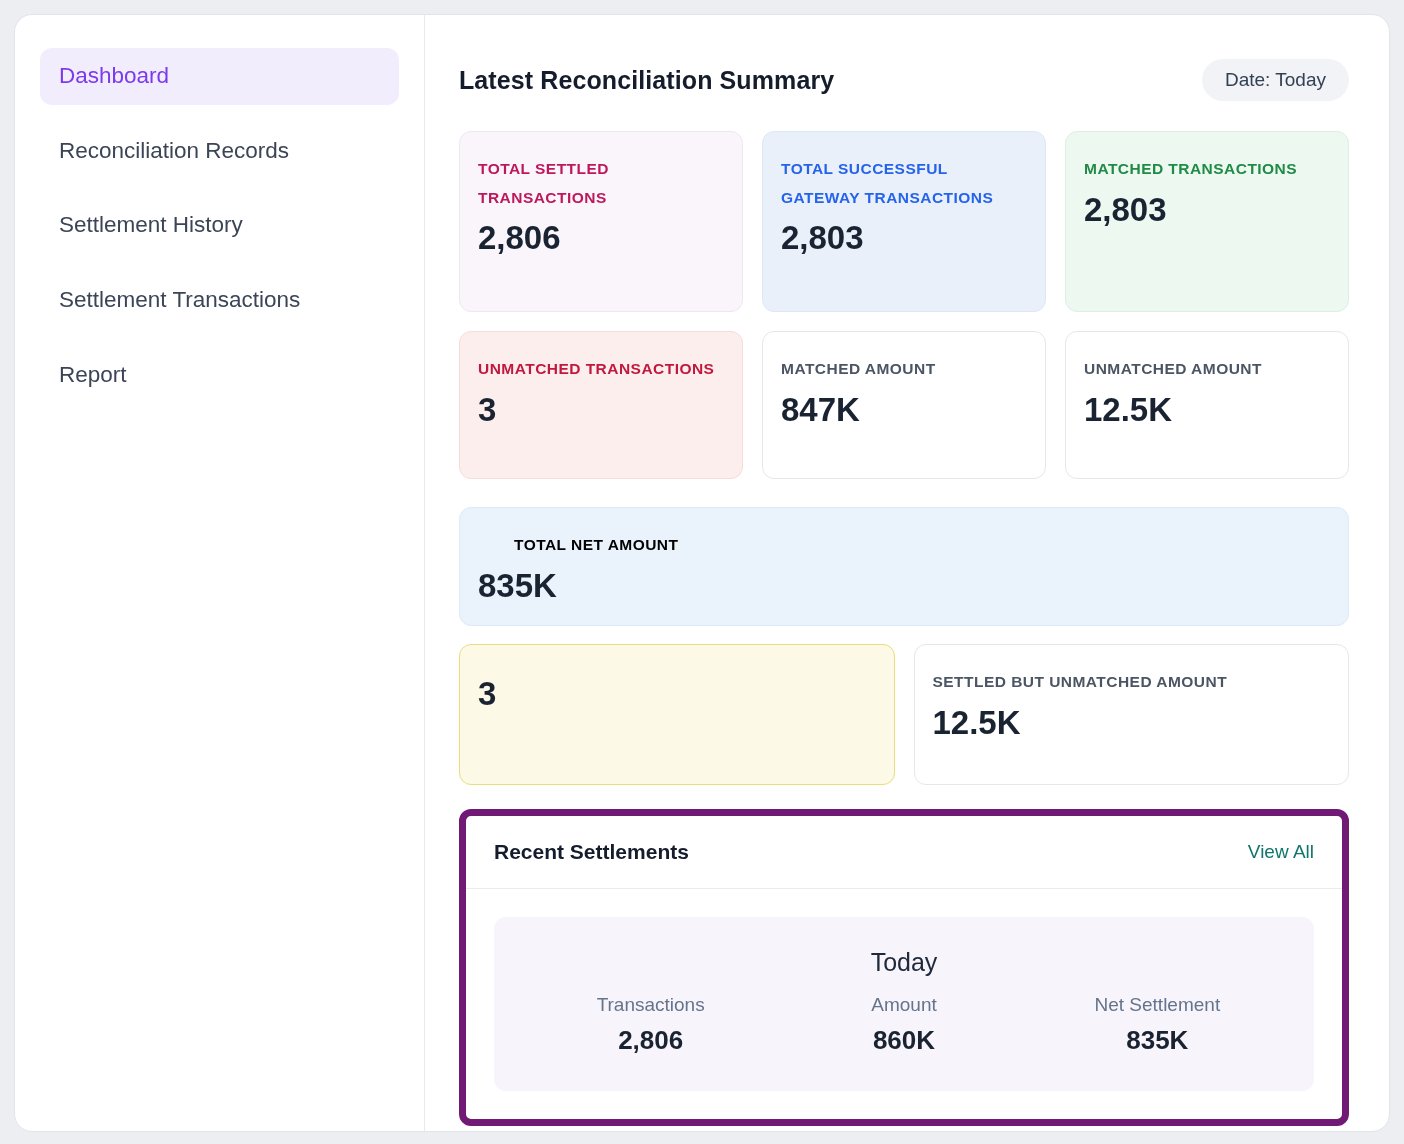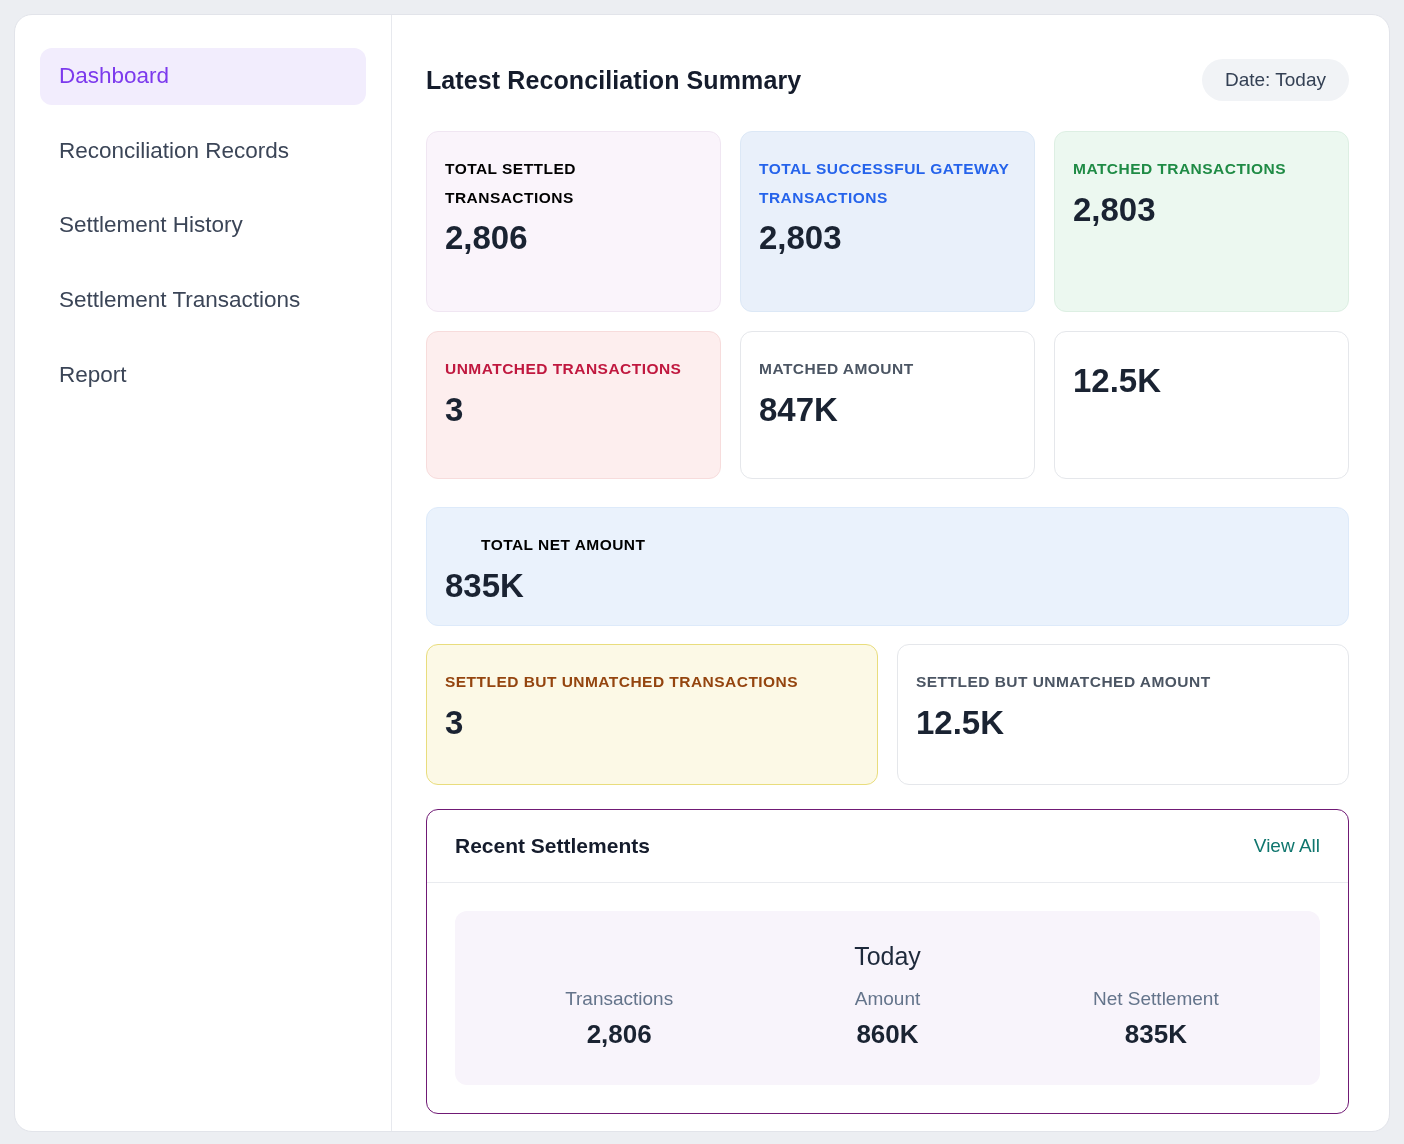--- a/index.html
+++ b/index.html
@@ -2,21 +2,21 @@
 <html><head>
 <meta charset="utf-8">
 <style>
   * { margin:0; padding:0; box-sizing:border-box; }
   html,body { background:#eceef2; font-family:"Liberation Sans", sans-serif; }
   .page { position:relative; width:1404px; height:1144px; background:#eceef2; overflow:hidden; }
   .app-card { position:absolute; left:14px; top:14px; width:1376px; height:1118px;
     background:#ffffff; border:1px solid #e2e4ea; border-radius:18px; display:flex; overflow:hidden; }
 
   
-  .sidebar { width:377px; flex-shrink:0; border-right:1px solid #e7e9ee; padding:33px 25px; }
+  .sidebar { width:410px; flex-shrink:0; border-right:1px solid #e7e9ee; padding:33px 25px; }
   .nav-item { font-size:22.5px; line-height:1.72; color:#3b4557; padding:9px 19px;
     margin-bottom:18px; border-radius:12px; cursor:pointer; }
   .nav-item.active { background:#f2edfd; color:#7c3aed; font-weight:500; }
 
   
   .main { flex:1; padding:44px 40px 10px 34px; }
   .main-header { display:flex; justify-content:space-between; align-items:center; margin-bottom:30px; }
   .page-title { font-size:25px; font-weight:700; color:#151c2c; letter-spacing:.1px; }
   .date-badge { background:#f1f3f6; color:#344054; font-size:19px; padding:10px 23px; border-radius:24px; }
 
@@ -24,30 +24,30 @@
   .grid3 { display:grid; grid-template-columns:repeat(3,1fr); gap:19px; margin-bottom:19px; }
   .grid2 { display:grid; grid-template-columns:1fr 1fr; gap:19px; }
   .card { border-radius:12px; padding:23px 18px; border:1px solid transparent; }
   .card .label { font-size:15.5px; font-weight:700; letter-spacing:.03em; line-height:1.85; }
   .card .value { font-size:33px; font-weight:700; color:#1a2332; margin-top:8px; line-height:1.1; }
   .h-lg { height:181px; }
   .h-md { height:148px; }
   .net-card { height:119px; margin:28px 0 18px; }
   .grid2 .card { height:141px; }
 
-  .t-purple { background:#faf4fb; border-color:#f0e6f2; } .t-purple .label { color:#000000; }
+  .t-purple { background:#faf4fb; border-color:#f0e6f2; } .t-purple .label { color:#be185d; }
   .t-blue   { background:#e9f0fa; border-color:#dce8f6; } .t-blue .label   { color:#2563eb; }
   .t-green  { background:#ecf8f0; border-color:#ddefe3; } .t-green .label  { color:#1f8b45; }
   .t-red    { background:#fdeeee; border-color:#f7dcdc; } .t-red .label    { color:#c0183f; }
   .t-plain  { background:#ffffff; border-color:#e5e7eb; } .t-plain .label  { color:#4b5563; }
   .t-net    { background:#eaf2fc; border-color:#ddeafa; } .t-net .label    { color:#000000;margin-left:36px; }
   .t-yellow { background:#fcf9e6; border-color:#e9dd7d; } .t-yellow .label { color:#94450f; }
 
   
-  .recent { margin-top:24px; background:#fff; border:1px solid #701a75; border-radius:12px; }
+  .recent { margin-top:24px; background:#fff; border:7px solid #701a75; border-radius:12px; }
   .recent-header { display:flex; justify-content:space-between; align-items:center;
     padding:24px 28px; border-bottom:1px solid #e9ebef; }
   .recent-title { font-size:21px; font-weight:700; color:#151c2c; }
   .view-all { color:#0f766e; font-size:19px; font-weight:400; cursor:pointer; }
   .recent-body { padding:28px; }
   .settlement-card { background:#f8f4fb; border-radius:12px; padding:31px 30px 35px; }
   .period { text-align:center; font-size:25px; color:#1e293b; font-weight:500; margin-bottom:17px; }
   .cols { display:grid; grid-template-columns:repeat(3,1fr); }
   .col { text-align:center; }
   .col .clabel { font-size:19px; color:#64748b; }
@@ -92,32 +92,32 @@
       <div class="grid3" style="margin-bottom:0;border-radius:10px;">
         <div class="card h-md t-red">
           <div class="label">UNMATCHED TRANSACTIONS</div>
           <div class="value">3</div>
         </div>
         <div class="card h-md t-plain">
           <div class="label">MATCHED AMOUNT</div>
           <div class="value">847K</div>
         </div>
         <div class="card h-md t-plain">
+          <div class="label">UNMATCHED AMOUNT</div>
           <div class="value">12.5K</div>
         </div>
       </div>
 
       <div class="card net-card t-net">
         <div class="label">TOTAL NET AMOUNT</div>
         <div class="value">835K</div>
       </div>
 
       <div class="grid2">
         <div class="card t-yellow">
-          <div class="label">SETTLED BUT UNMATCHED TRANSACTIONS</div>
           <div class="value">3</div>
         </div>
         <div class="card t-plain">
           <div class="label">SETTLED BUT UNMATCHED AMOUNT</div>
           <div class="value">12.5K</div>
         </div>
       </div>
 
       <div class="recent">
         <div class="recent-header">

